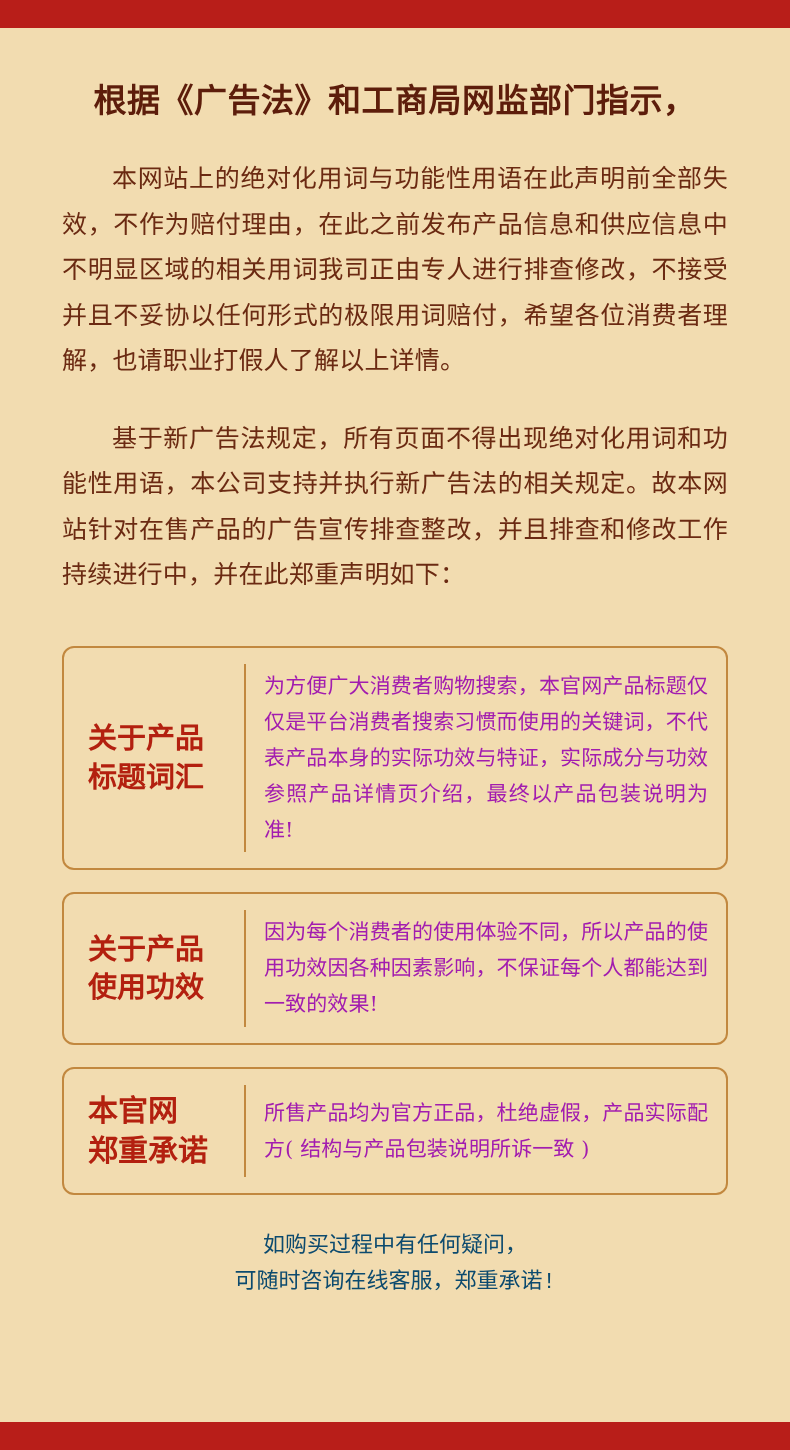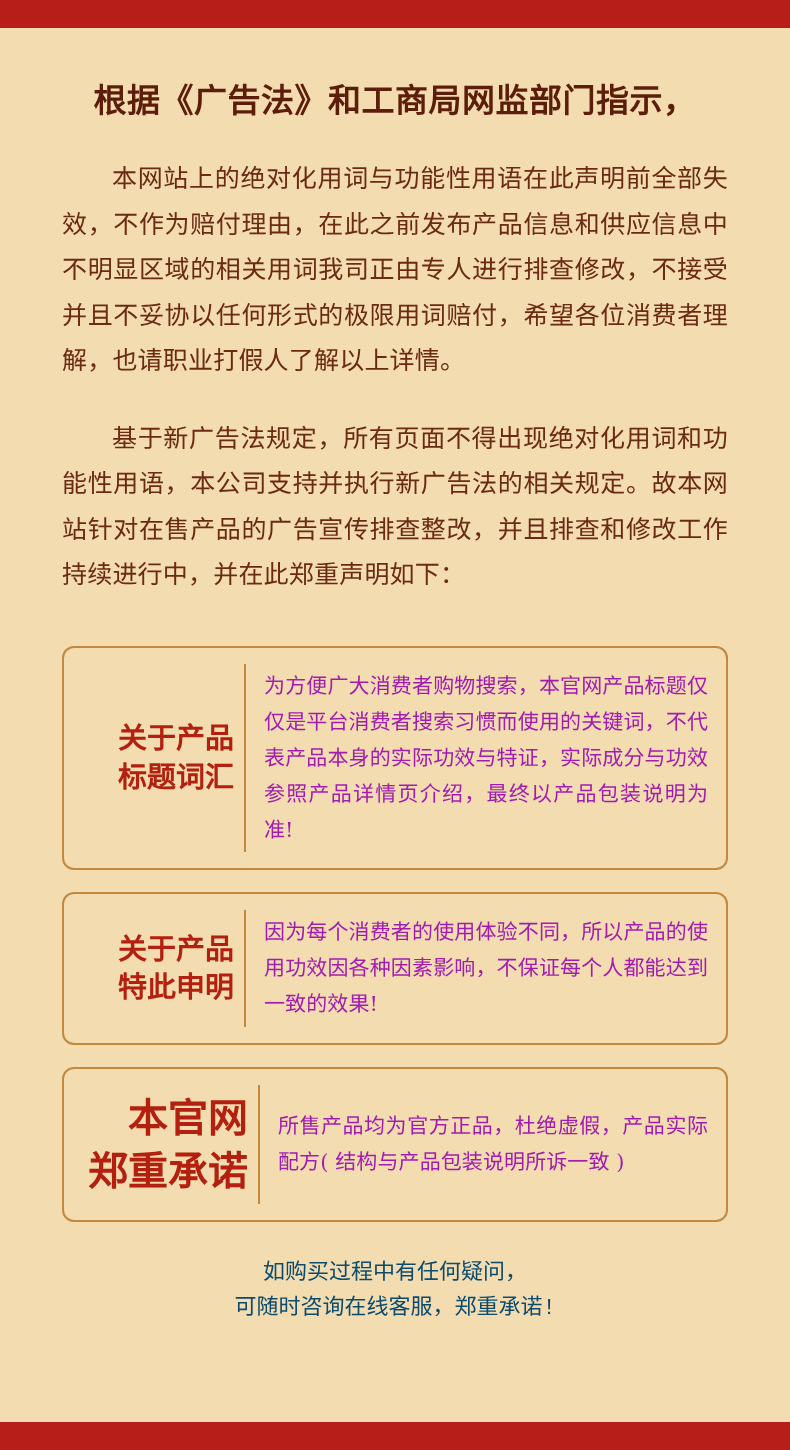--- a/index.html
+++ b/index.html
@@ -79,21 +79,21 @@
     background: transparent;
     display: flex;
     align-items: stretch;
     box-sizing: border-box;
     padding: 16px 14px;
   }
   .card-title {
     flex: 0 0 168px;
     display: flex;
     flex-direction: column;
-    align-items: flex-end;
+    align-items: flex-start;
     justify-content: center;
     color: #b3200f;
     font-family: "DejaVu Serif", "Liberation Serif", serif;
     font-weight: bold;
     font-size: 29px;
     line-height: 1.34;
     border-right: 2px solid #c2883f;
     padding: 6px 10px;
     box-sizing: border-box;
     text-align: center;
@@ -104,21 +104,21 @@
     padding: 4px 4px 4px 18px;
     color: #a21caf;
     font-family: "DejaVu Serif", "Liberation Serif", serif;
     font-size: 21px;
     line-height: 1.72;
     text-align: justify;
     letter-spacing: 0.1px;
     display: flex;
     align-items: center;
   }
-  .card.card-3 .card-title { font-size: 40px; }
+  .card.card-3 .card-title { font-size: 30px; }
 
   .footer {
     margin-top: 34px;
     text-align: center;
     color: #0c4a6e;
     font-family: Liberation Mono, monospace;
     font-size: 22px;
     line-height: 1.62;
   }
   .footer .fline { display: block; }
@@ -147,21 +147,21 @@
         <div class="card-title">
           <span>关于产品</span>
           <span>标题词汇</span>
         </div>
         <div class="card-body">为方便广大消费者购物搜索，本官网产品标题仅仅是平台消费者搜索习惯而使用的关键词，不代表产品本身的实际功效与特证，实际成分与功效参照产品详情页介绍，最终以产品包装说明为准!</div>
       </div>
 
       <div class="card card-2">
         <div class="card-title">
           <span>关于产品</span>
-          <span>特此申明</span>
+          <span>使用功效</span>
         </div>
         <div class="card-body">因为每个消费者的使用体验不同，所以产品的使用功效因各种因素影响，不保证每个人都能达到一致的效果!</div>
       </div>
 
       <div class="card card-3">
         <div class="card-title">
           <span>本官网</span>
           <span>郑重承诺</span>
         </div>
         <div class="card-body">所售产品均为官方正品，杜绝虚假，产品实际配方( 结构与产品包装说明所诉一致 )</div>

